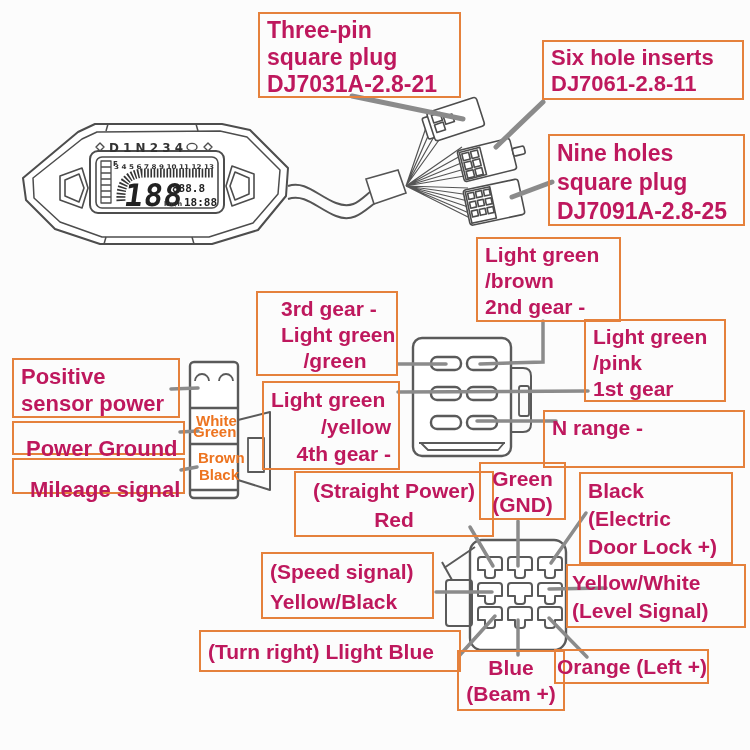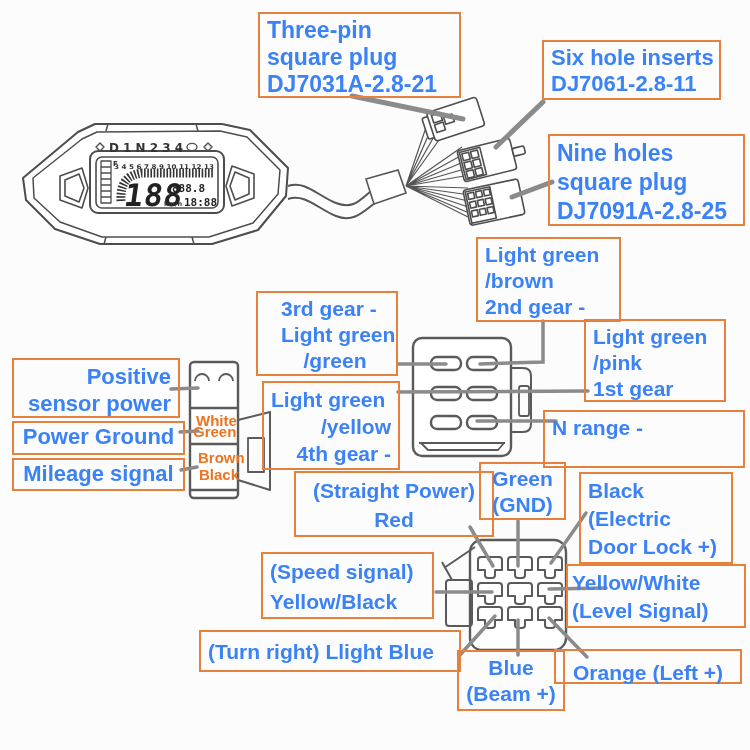--- a/index.html
+++ b/index.html
@@ -4,50 +4,50 @@
 <style>
   html,body{margin:0;padding:0;}
   body{
     width:750px;height:750px;position:relative;overflow:hidden;
     background:#fcfcfc;
     font-family:"Liberation Sans",sans-serif;
   }
   #art{position:absolute;left:0;top:0;z-index:1;}
   .box{
     position:absolute;z-index:2;box-sizing:border-box;
-    border:2px solid #e5813c;color:#3b82f6;font-weight:bold;
+    border:2px solid #e5813c;color:#be185d;font-weight:bold;
     font-size:21px;line-height:27px;padding:3px 7px;background:transparent;
     white-space:nowrap;
   }
   .box .ln{white-space:nowrap;}
   
   .b-three-pin{left:258px;top:12px;width:203px;height:86px;font-size:23px;line-height:27px;}
-  .b-six-hole {left:542px;top:40px;width:179px;height:60px;font-size:22px;line-height:26px;}
+  .b-six-hole {left:542px;top:40px;width:202px;height:60px;font-size:22px;line-height:26px;}
   .b-nine-hole{left:548px;top:134px;width:197px;height:92px;font-size:23px;line-height:29px;}
   
   .b-lg-brown {left:476px;top:237px;width:145px;height:85px;line-height:26px;}
   .b-gear3    {left:256px;top:291px;width:142px;height:85px;line-height:26px;padding-left:23px;}
   .b-gear3 .ln:nth-child(3){text-align:center;}
   .b-lg-pink  {left:584px;top:319px;width:142px;height:83px;line-height:26px;}
   .b-lg-yellow{left:262px;top:381px;width:138px;height:89px;line-height:27px;}
   .b-lg-yellow .ln:nth-child(2),.b-lg-yellow .ln:nth-child(3){text-align:right;}
   .b-lb-white {left:543px;top:410px;width:202px;height:58px;line-height:25px;}
   
-  .b-positive {left:12px;top:358px;width:168px;height:60px;font-size:22px;line-height:27px;text-align:right;}
-  .b-ground   {left:12px;top:421px;width:173px;height:34px;font-size:22px;line-height:28px;text-align:center;padding:0;}
-  .b-mileage  {left:12px;top:458px;width:173px;height:33px;font-size:22px;line-height:28px;text-align:center;padding:0;}
+  .b-positive {left:12px;top:358px;width:168px;height:60px;font-size:22px;line-height:27px;text-align:left;}
+  .b-ground   {left:12px;top:421px;width:173px;height:34px;font-size:22px;line-height:28px;text-align:center;padding:12px;}
+  .b-mileage  {left:12px;top:458px;width:173px;height:33px;font-size:22px;line-height:28px;text-align:center;padding:16px;}
   
   .b-red      {left:294px;top:471px;width:200px;height:66px;text-align:center;line-height:29px;}
   .b-gnd      {left:479px;top:462px;width:87px;height:58px;text-align:center;line-height:26px;padding:2px;}
   .b-black    {left:579px;top:472px;width:154px;height:92px;line-height:28px;}
   .b-speed    {left:261px;top:552px;width:173px;height:67px;line-height:30px;}
   .b-level    {left:566px;top:564px;width:180px;height:64px;line-height:28px;padding:3px 4px;}
   .b-turnright{left:199px;top:630px;width:262px;height:42px;line-height:34px;}
   .b-blue     {left:457px;top:650px;width:108px;height:61px;text-align:center;line-height:26px;}
-  .b-orange   {left:554px;top:649px;width:188px;height:35px;text-align:center;line-height:29px;padding:7px;}
+  .b-orange   {left:554px;top:649px;width:155px;height:35px;text-align:center;line-height:29px;padding:1px;}
   
   .wire{position:absolute;z-index:3;color:#ed7420;font-weight:bold;font-size:15px;}
   .w-white{left:196px;top:384px;margin-top:28px;}
   .w-green{left:193px;top:423px;}
   .w-brown{left:198px;top:449px;}
   .w-black{left:199px;top:466px;}
 </style>
 </head>
 <body>
 

